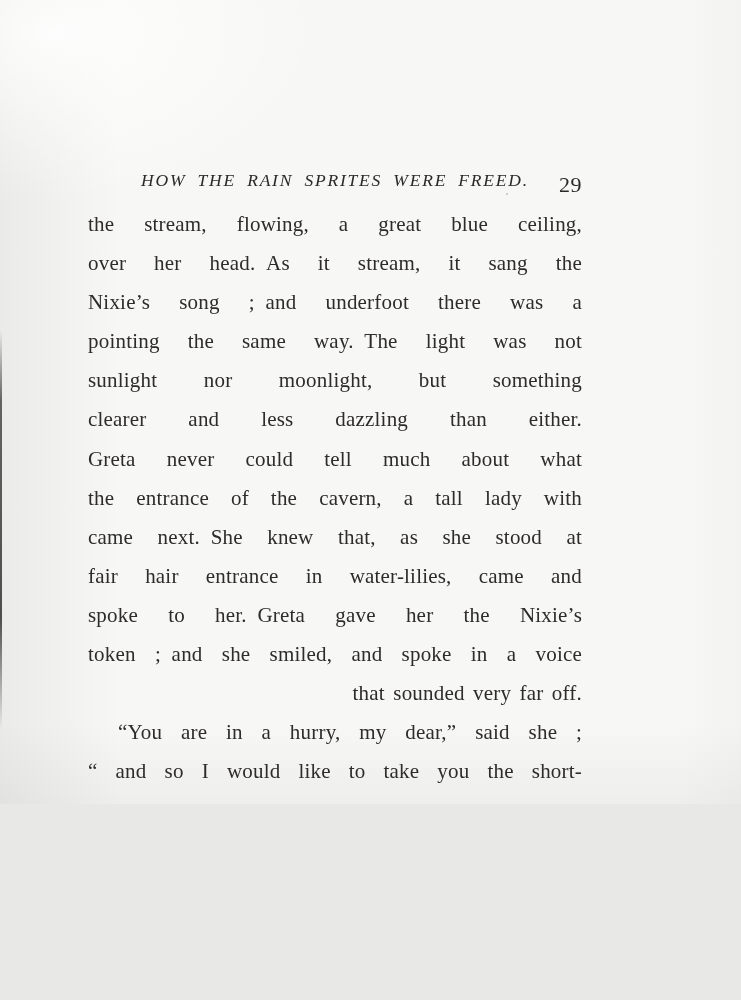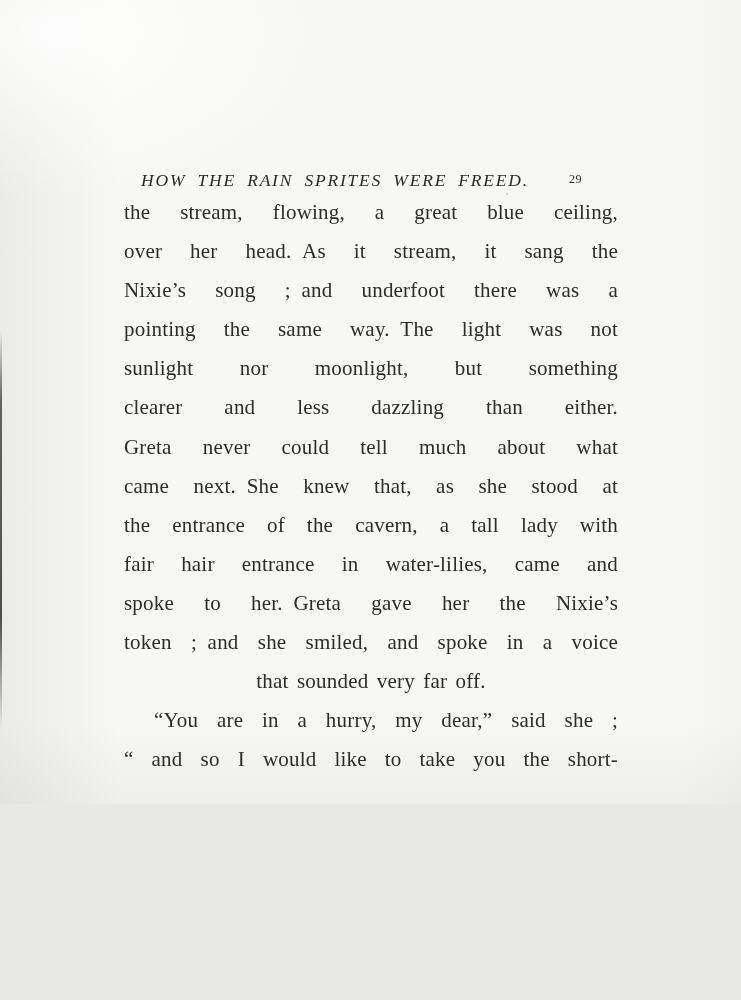--- a/index.html
+++ b/index.html
@@ -56,39 +56,38 @@
     word-spacing: 5px;
     color: #2b2a27;
     text-align: center;
     white-space: nowrap;
   }
   .page-num {
     position: absolute;
     right: 0;
     top: 2px;
     font-style: normal;
-    font-size: 12px;
+    font-size: 22px;
     letter-spacing: 0.5px;
   }
   .text-block {
     position: absolute;
     left: 88px;
-    top: 193px;
+    top: 205px;
     width: 494px;
     font-size: 21px;
     line-height: 39.1px;
     letter-spacing: 0.2px;
     word-spacing: 0.14em;
     color: var(--ink);
-    margin-left: 36px;
   }
   .line {
     height: 39.1px;
     white-space: nowrap;
-    text-align: center;
+    text-align: right;
   }
   .line.j {
     white-space: normal;
     text-align: justify;
     text-align-last: justify;
   }
   .line.indent { padding-left: 30px; }
 </style>
 </head>
 <body>
@@ -105,22 +104,22 @@
   </header>
 
   <main class="text-block">
     <div class="line j">the stream, flowing, a great blue ceiling,</div>
     <div class="line j">over her head. As it stream, it sang the</div>
     <div class="line j">Nixie’s song ; and underfoot there was a</div>
     <div class="line j">pointing the same way. The light was not</div>
     <div class="line j">sunlight nor moonlight, but something</div>
     <div class="line j">clearer and less dazzling than either.</div>
     <div class="line j">Greta never could tell much about what</div>
+    <div class="line j">the entrance of the cavern, a tall lady with</div>
     <div class="line j">came next. She knew that, as she stood at</div>
-    <div class="line j">the entrance of the cavern, a tall lady with</div>
     <div class="line j">fair hair entrance in water-lilies, came and</div>
     <div class="line j">spoke to her. Greta gave her the Nixie’s</div>
     <div class="line j">token ; and she smiled, and spoke in a voice</div>
     <div class="line">that sounded very far off.</div>
     <div class="line j indent">“You are in a hurry, my dear,” said she ;</div>
     <div class="line j">“ and so I would like to take you the short-</div>
   </main>
 
 </div>
 

